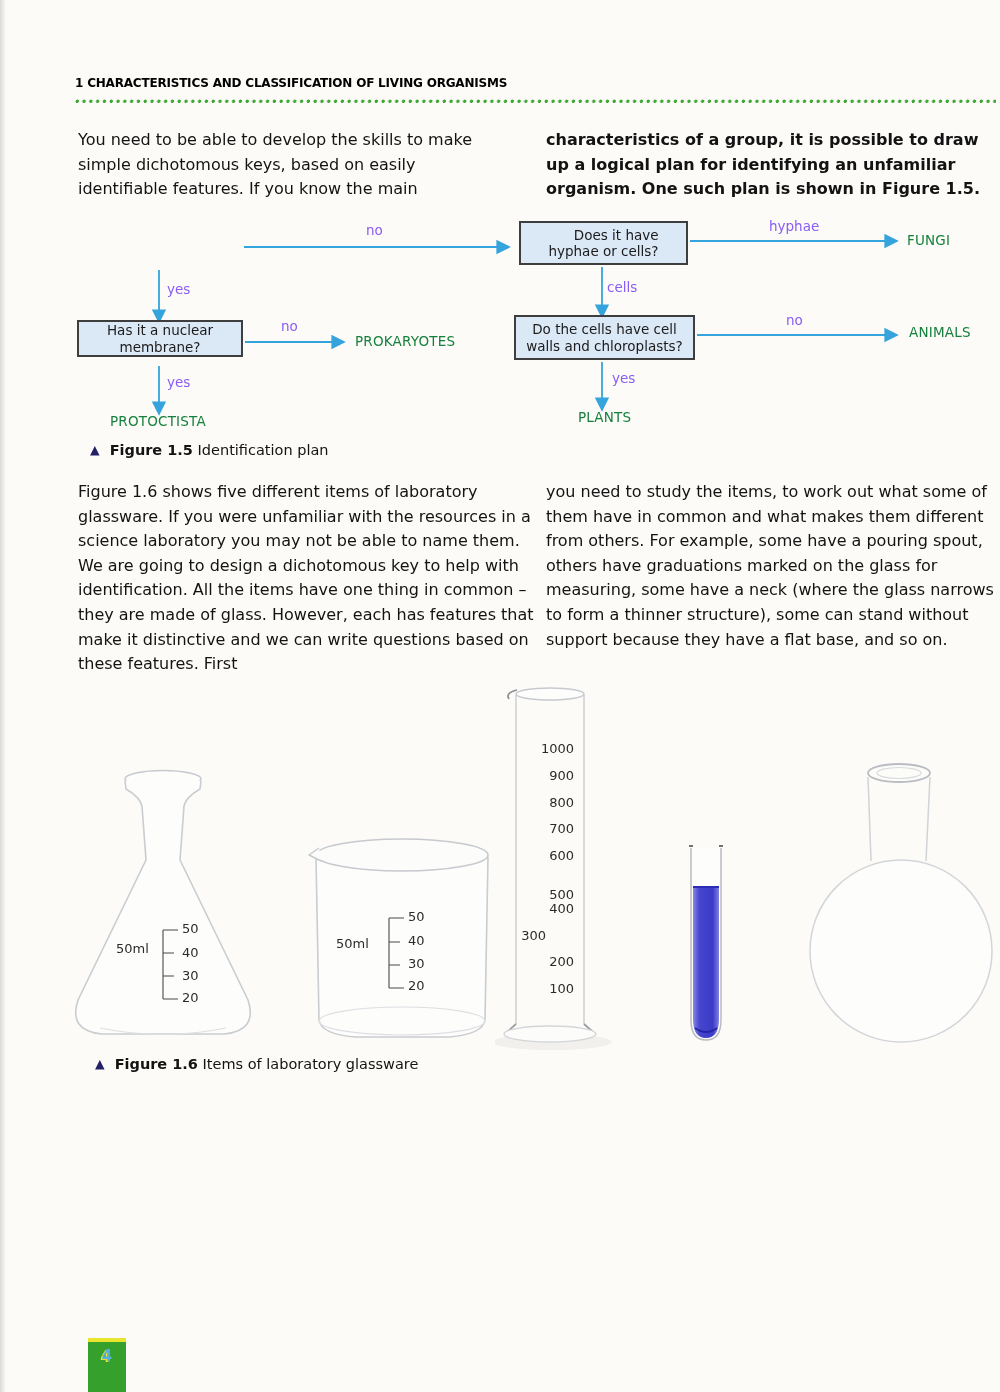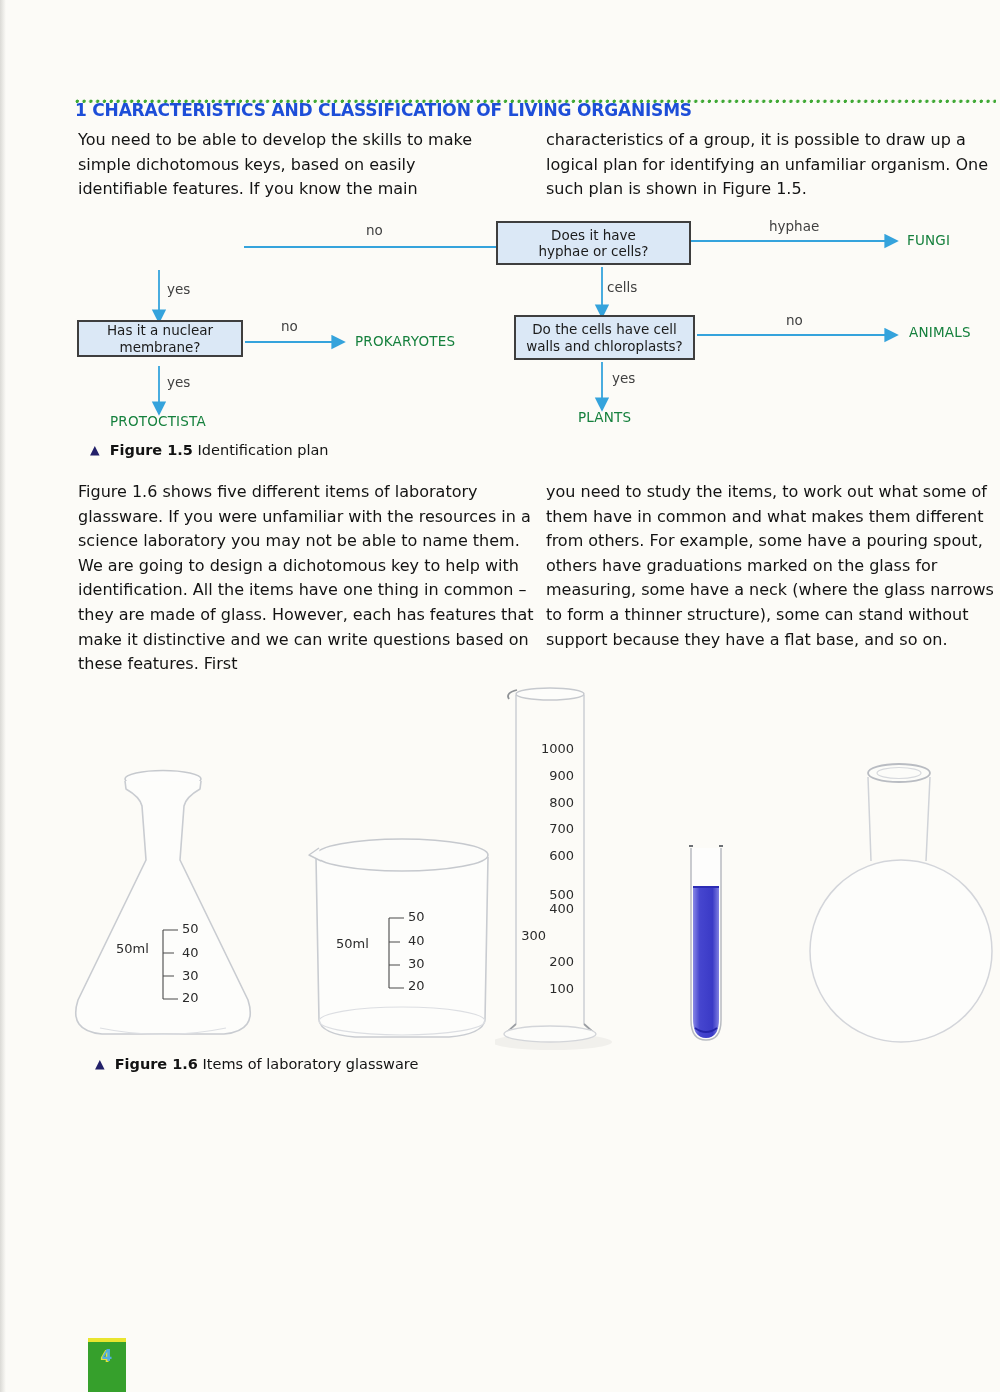--- a/index.html
+++ b/index.html
@@ -4,41 +4,41 @@
 <style>
   html,body{margin:0;padding:0;background:#e8e8e8;}
   .page{
     position:relative;width:1000px;height:1392px;margin:0 auto;
     background:#fcfbf7;overflow:hidden;
     font-family:"DejaVu Sans","Liberation Sans",sans-serif;color:#161616;
   }
   
   .chapter-title{
     position:absolute;left:75px;top:76px;width:920px;
-    font-size:17px;font-weight:bold;color:#1d4ed8;letter-spacing:-0.2px;margin-top:24px;
+    font-size:12px;font-weight:bold;color:#000000;letter-spacing:-0.2px;
   }
   .dotted-rule{
     position:absolute;left:75px;top:99px;width:921px;height:5px;
     background-image:radial-gradient(circle at 2.2px 2.2px,#3fa834 1.5px,transparent 1.9px);
     background-size:6.8px 5px;background-repeat:repeat-x;
   }
   
   .col{position:absolute;font-size:16px;line-height:24.6px;color:#131313;}
   .intro-left{left:78px;top:128px;width:402px;}
-  .intro-right{left:546px;top:128px;width:452px;}
+  .intro-right{left:546px;top:128px;width:452px;font-weight:bold;}
   .body-left{left:78px;top:480px;width:468px;}
   .body-right{left:546px;top:480px;width:458px;}
   
   .fc-box{
     position:absolute;background:#dbe8f6;border:2px solid #3e3e3e;
     display:flex;align-items:center;justify-content:center;text-align:center;
     font-size:13.5px;line-height:16.5px;color:#1b1b1b;white-space:pre-line;
     box-sizing:border-box;
   }
-  .fc-label{position:absolute;font-size:13.5px;color:#404040;}
+  .fc-label{position:absolute;font-size:13.5px;color:#8b5cf6;}
   .fc-terminal{position:absolute;font-size:13.5px;color:#15803d;letter-spacing:0.2px;text-align:center;}
   .fc-arrows{position:absolute;left:0;top:210px;}
   
   .fig-caption{position:absolute;font-size:14.5px;color:#131313;margin-left:8px;}
   .fig-caption .tri{color:#232069;font-size:12.5px;margin-right:10px;position:relative;top:-1px;}
   .fig-caption .flab{font-weight:bold;}
   
   .meas{position:absolute;font-size:13px;color:#2b2b2b;}
   .cyl-grad{position:absolute;width:42px;text-align:right;font-size:13px;color:#2b2b2b;}
   .glass-svg{position:absolute;}
@@ -80,21 +80,21 @@
       <path d="M159 156 V 204" marker-end="url(#ah)"></path>
       <path d="M690 31 H 897" marker-end="url(#ah)"></path>
       <path d="M602 57 V 107" marker-end="url(#ah)"></path>
       <path d="M697 125 H 897" marker-end="url(#ah)"></path>
       <path d="M602 152 V 200" marker-end="url(#ah)"></path>
     </g>
   </svg>
 
   <div class="fc-box" style="left:77px;top:320px;width:166px;height:37px;">Has it a nuclear
 membrane?</div>
-  <div class="fc-box" style="left:496px;top:221px;width:195px;height:44px;">Does it have
+  <div class="fc-box" style="left:519px;top:221px;width:169px;height:44px;text-align:right;">Does it have
 hyphae or cells?</div>
   <div class="fc-box" style="left:514px;top:315px;width:181px;height:45px;">Do the cells have cell
 walls and chloroplasts?</div>
 
   <span class="fc-label" style="left:366px;top:222px;">no</span>
   <span class="fc-label" style="left:167px;top:281px;">yes</span>
   <span class="fc-label" style="left:281px;top:318px;">no</span>
   <span class="fc-label" style="left:167px;top:374px;">yes</span>
   <span class="fc-label" style="left:769px;top:218px;">hyphae</span>
   <span class="fc-label" style="left:607px;top:279px;">cells</span>

